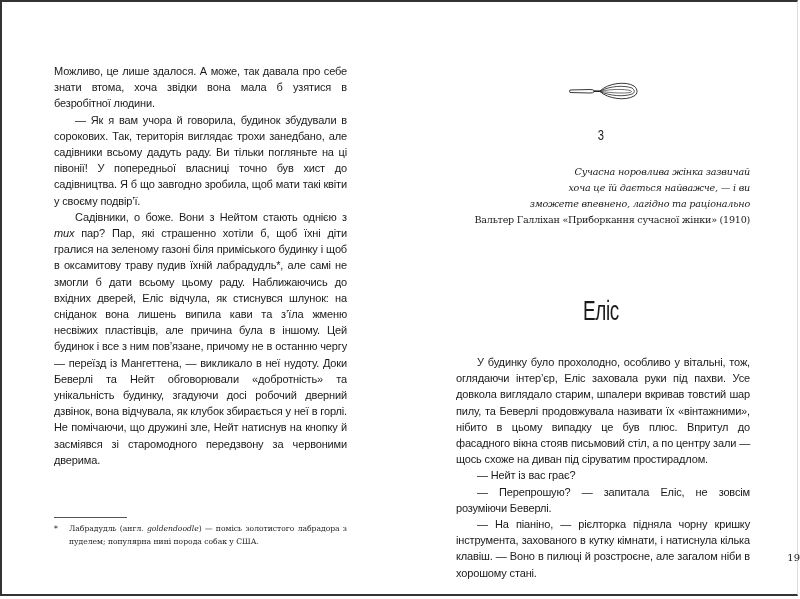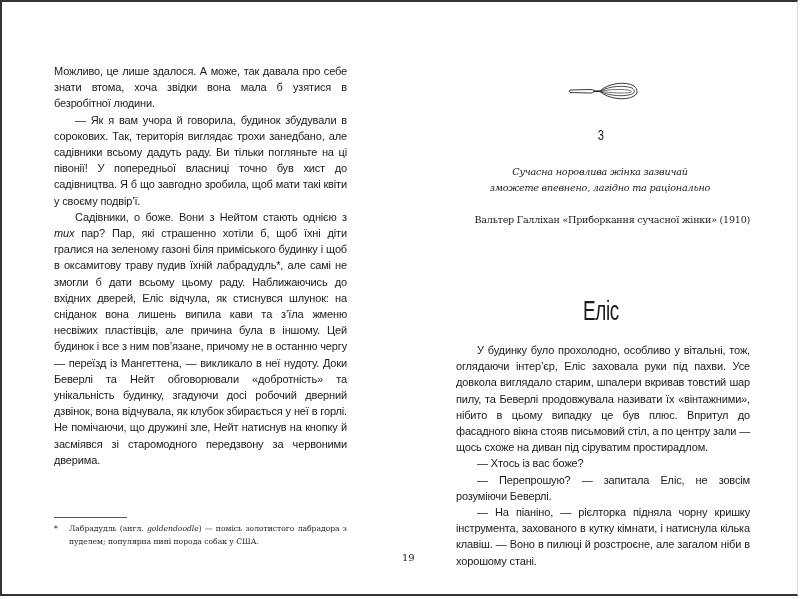--- a/index.html
+++ b/index.html
@@ -39,31 +39,31 @@
     .chapter-num {
       position: absolute; left: 0; width: 100%; top: 124px; text-align: center;
       font-family: "Liberation Sans", sans-serif; font-size: 15px; color: #1a1a1a;
       transform: scaleX(0.75);
     }
     .epigraph {
       position: absolute; right: 50px; top: 162px; width: 300px; text-align: right;
       font-family: "DejaVu Serif", serif; font-size: 9.6px; line-height: 16px; color: #1a1a1a;
       letter-spacing: -0.2px;
     }
-    .epigraph .line { display: block; font-style: italic; text-align: center; }
-    .epigraph .source { display: block; font-style: normal; letter-spacing: -0.25px; margin-top: 16px; }
+    .epigraph .line { display: block; font-style: italic; }
+    .epigraph .source { display: block; font-style: normal; letter-spacing: -0.25px; }
     .section-title {
       position: absolute; left: 0; width: 100%; top: 294px; text-align: center;
       font-family: "Liberation Sans Narrow", "Liberation Sans", sans-serif;
       font-size: 27px; color: #1a1a1a; letter-spacing: -0.5px;
       transform: scaleX(0.7);
     }
-    .right-text { left: 54px; top: 340px; width: 294px; }
+    .right-text { left: 54px; top: 352px; width: 294px; }
     .page-number {
-      position: absolute; left: 0; width: 100%; top: 550px; text-align: left;
+      position: absolute; left: 0; width: 100%; top: 550px; text-align: right;
       font-family: "DejaVu Serif", serif; font-size: 10px; color: #1a1a1a;
     }
     em { font-style: italic; }
   </style>
 </head>
 <body>
 
 <div class="spread">
 
   <div class="page page-left">
@@ -86,29 +86,30 @@
       <line x1="26" y1="11.2" x2="32" y2="11.2" stroke="#222" stroke-width="1.6"></line>
       <path d="M32 11 C40 3, 58 1, 66 6 C70 9, 70 14, 66 16 C58 21, 40 19, 32 11.5" fill="none" stroke="#222" stroke-width="0.9"></path>
       <path d="M32 11 C42 6, 56 5, 64 8 C67 10, 67 13, 64 14 C56 17, 42 16, 32 11.5" fill="none" stroke="#222" stroke-width="0.8"></path>
       <path d="M32 11.2 C44 9, 56 9, 62 10.5 C64 11, 64 12, 62 12.5 C56 13.5, 44 13, 32 11.3" fill="none" stroke="#333" stroke-width="0.7"></path>
     </svg>
 
     <div class="chapter-num">3</div>
 
     <div class="epigraph">
       <span class="line">Сучасна норовлива жінка зазвичай</span>
+      <span class="line">хоча це їй дається найважче, — і ви</span>
       <span class="line">зможете впевнено, лагідно та раціонально</span>
       <span class="source">Вальтер Галліхан «Приборкання сучасної жінки» (1910)</span>
     </div>
 
     <div class="section-title">Еліс</div>
 
     <div class="text-block right-text">
       <p>У будинку було прохолодно, особливо у вітальні, тож, оглядаючи інтер’єр, Еліс заховала руки під пахви. Усе довкола виглядало старим, шпалери вкривав товстий шар пилу, та Беверлі продовжувала називати їх «вінтажними», нібито в цьому випадку це був плюс. Впритул до фасадного вікна стояв письмовий стіл, а по центру зали — щось схоже на диван під сіруватим простирадлом.</p>
-      <p>— Хтось із вас боже?</p>
+      <p>— Нейт із вас грає?</p>
       <p>— Перепрошую? — запитала Еліс, не зовсім розуміючи Беверлі.</p>
       <p>— На піаніно, — рієлторка підняла чорну кришку інструмента, захованого в кутку кімнати, і натиснула кілька клавіш. — Воно в пилюці й розстроєне, але загалом ніби в хорошому стані.</p>
     </div>
 
     <div class="page-number">19</div>
   </div>
 
 </div>
 
 </body></html>

